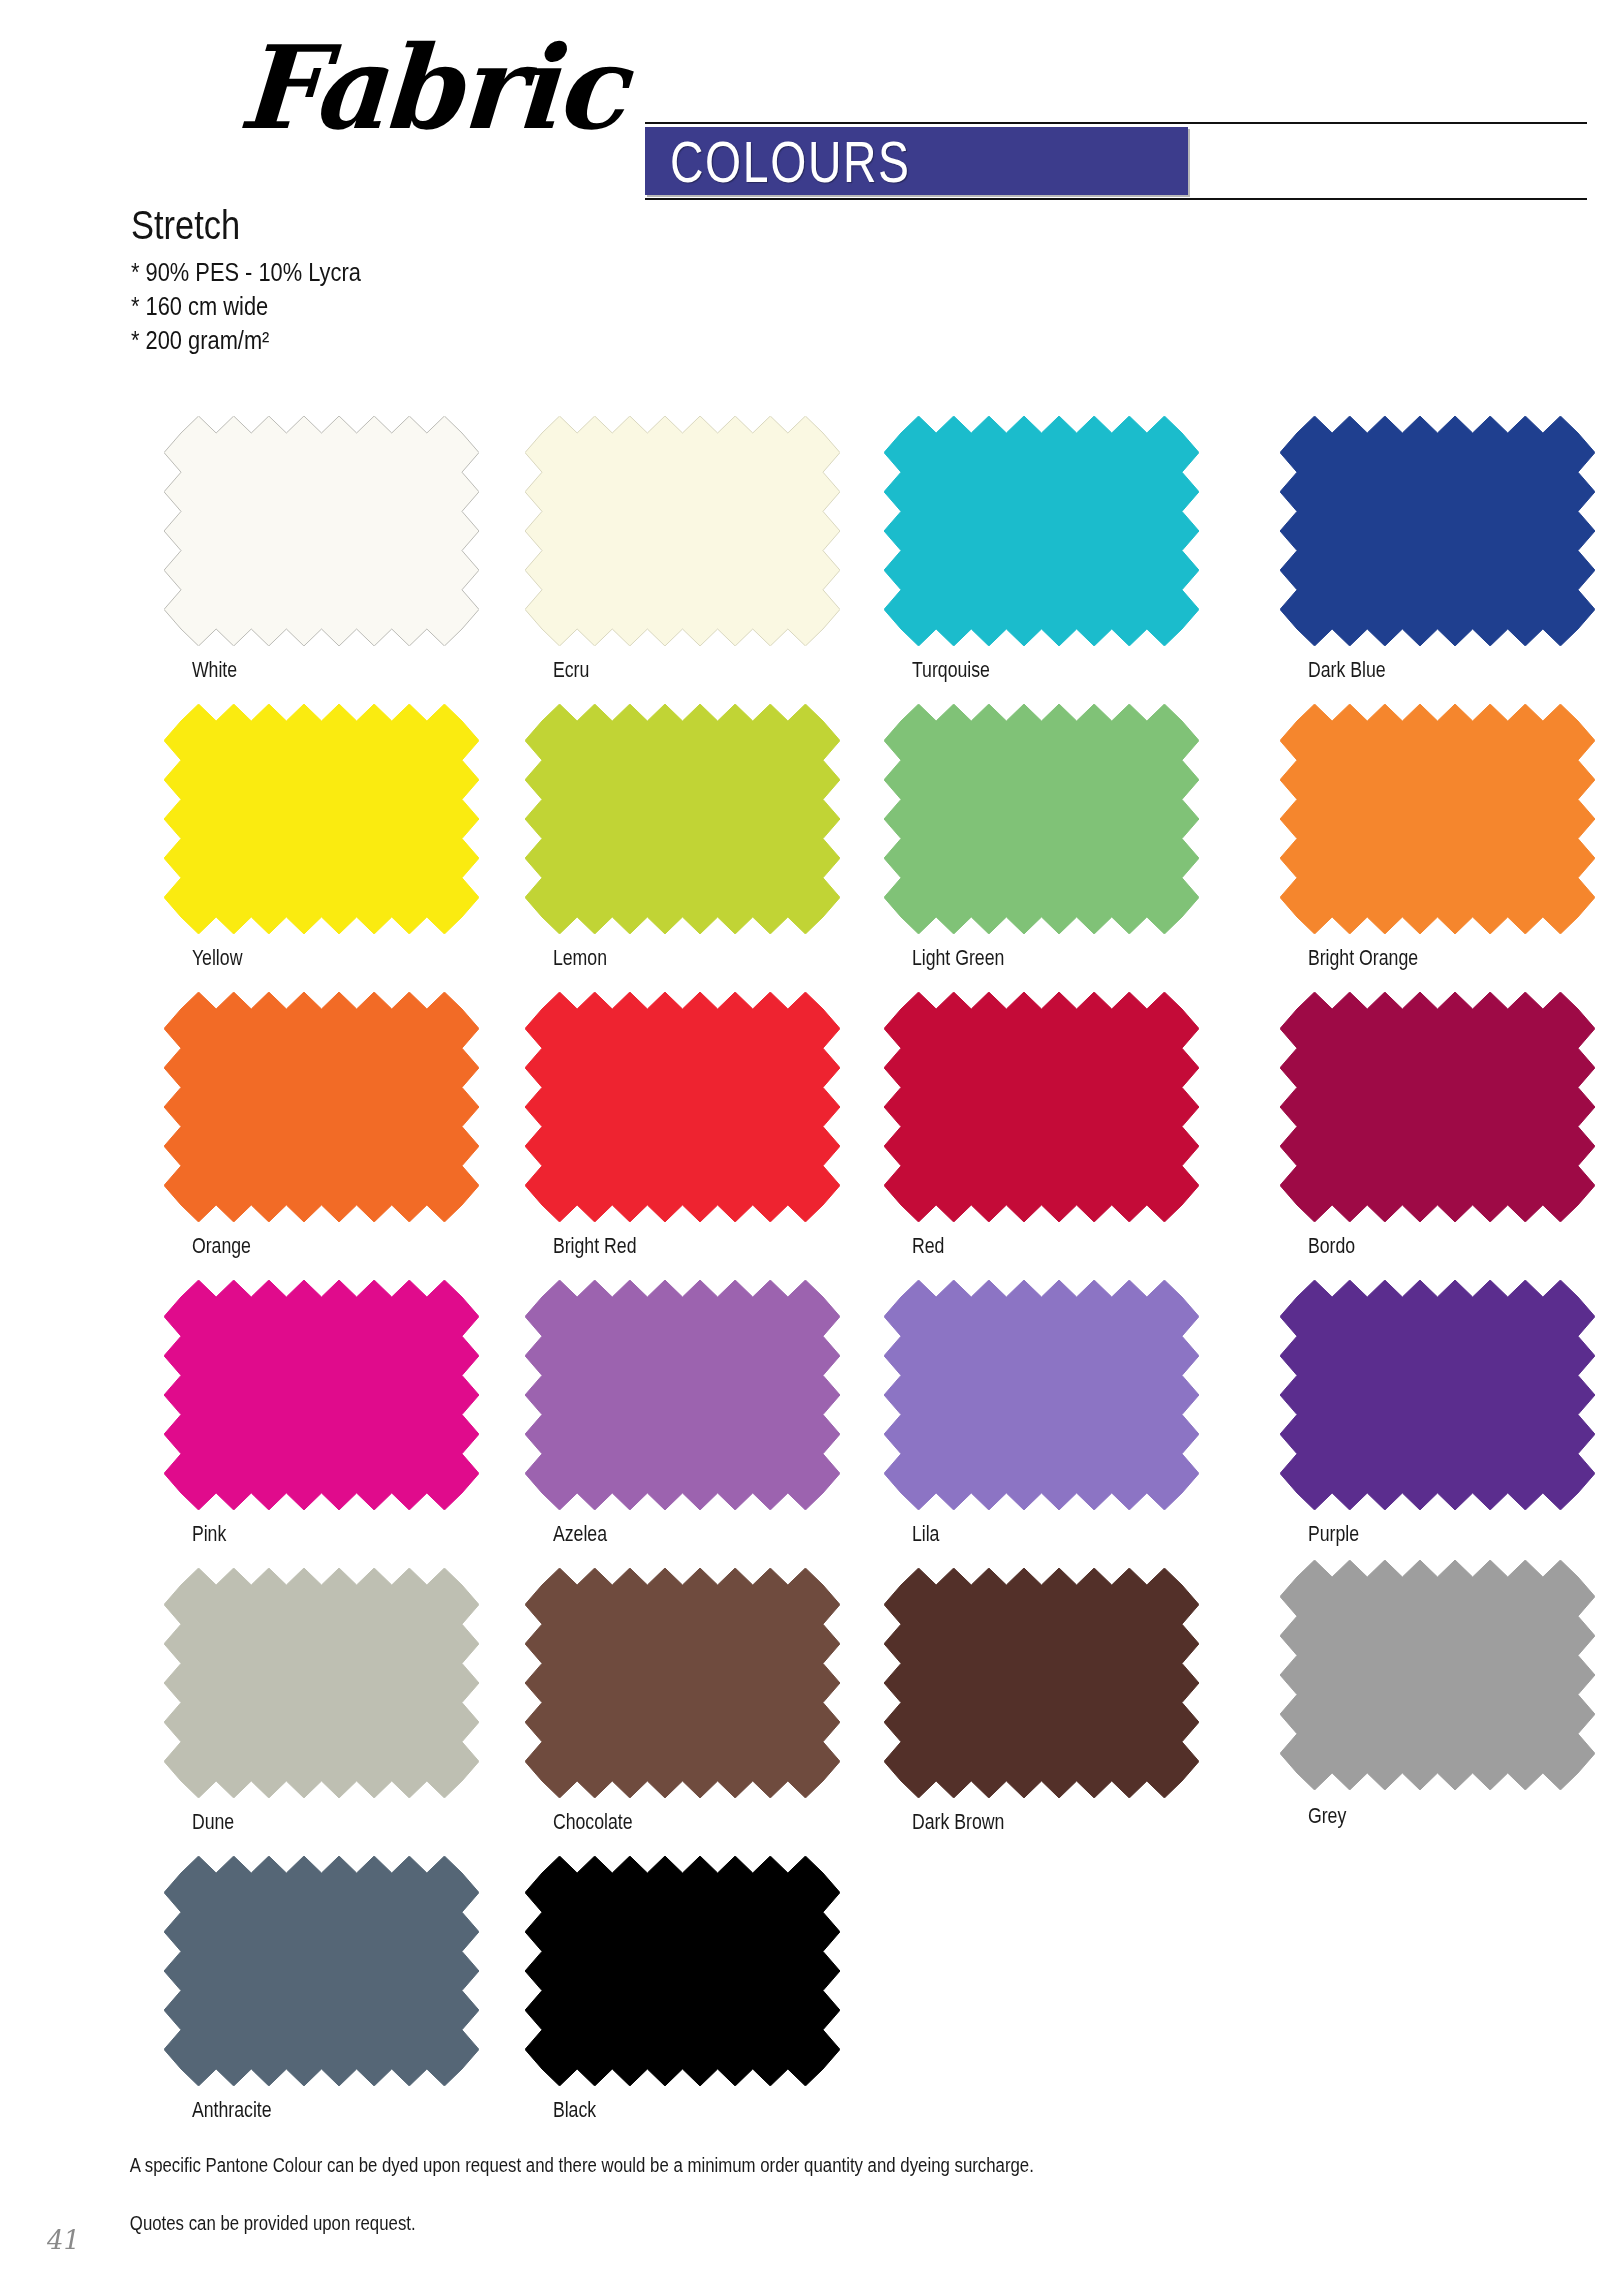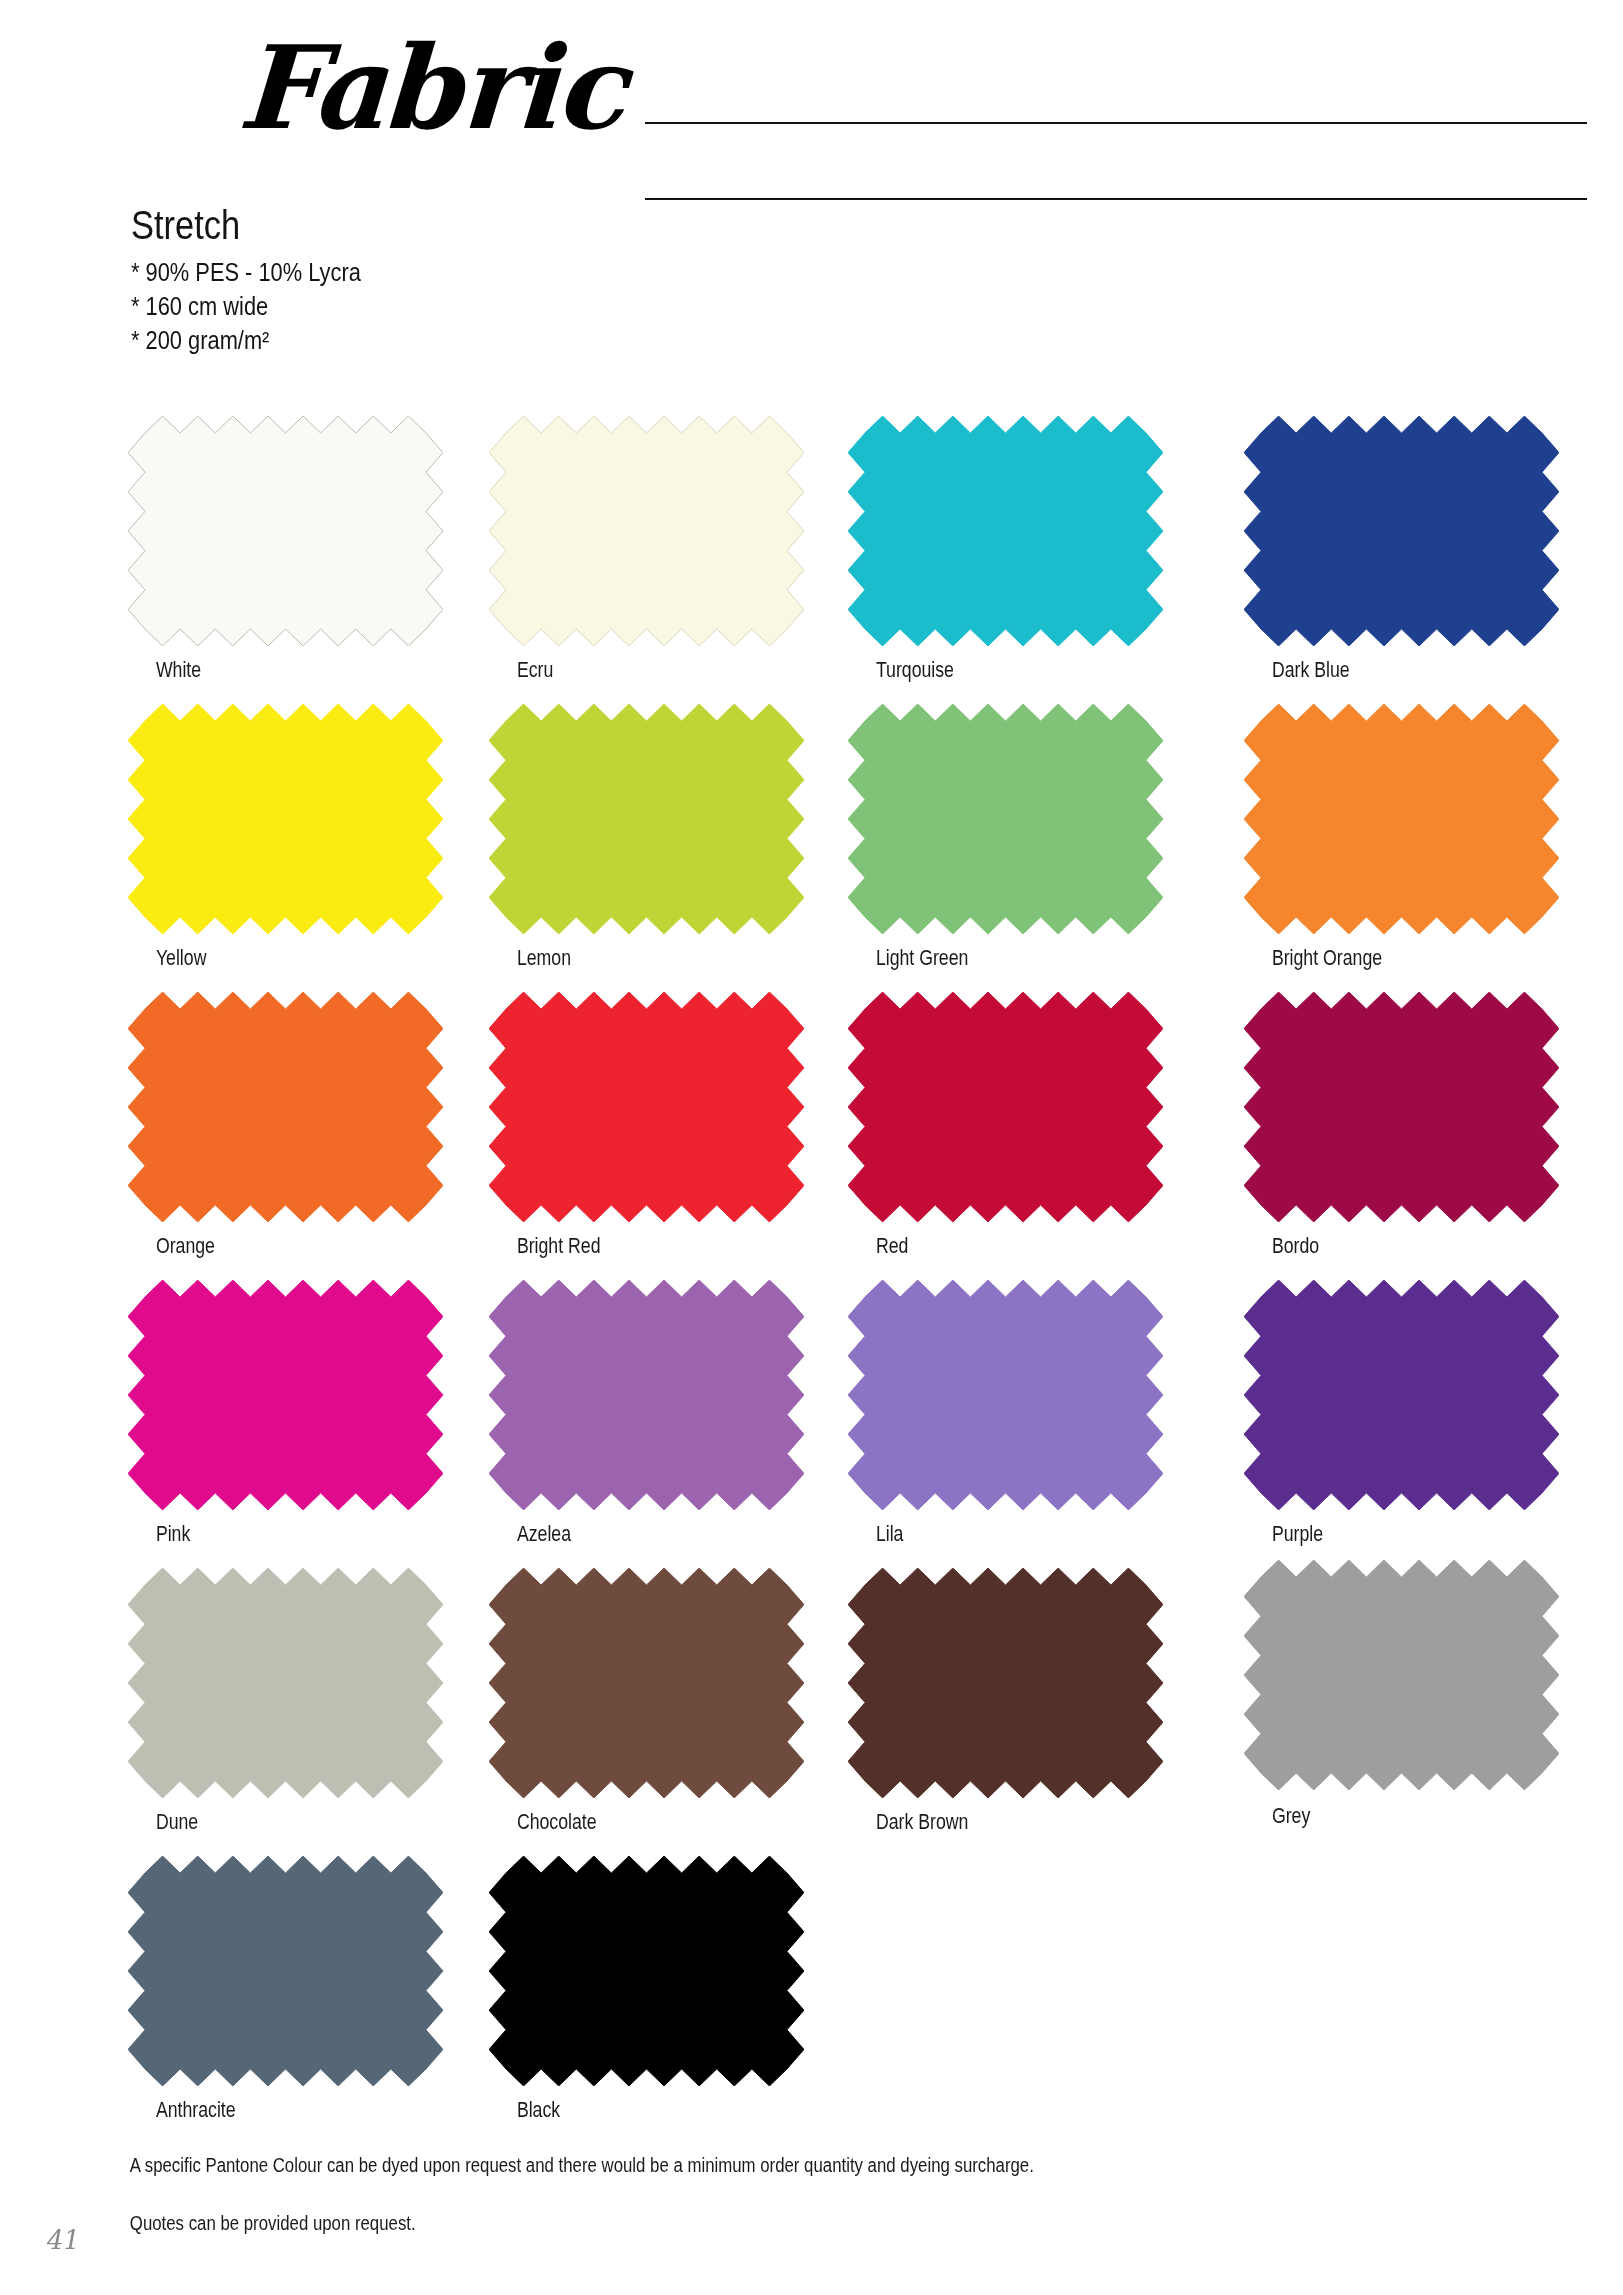--- a/index.html
+++ b/index.html
@@ -91,20 +91,21 @@
 
   
   .swatch-grid {
     position:absolute;
     left:0; top:416px;
     width:1623px;
   }
   .swatch-row {
     position:relative;
     height:288px;
+    margin-left:36px;
   }
   .swatch-cell {
     position:absolute;
     top:0;
     width:315px;
   }
   .swatch-cell.c0 { left:128px; }
   .swatch-cell.c1 { left:489px; }
   .swatch-cell.c2 { left:848px; }
   .swatch-cell.c3 { left:1244px; }
@@ -157,20 +158,23 @@
     font-size:26px;
     color:#8a8a8a;
   }
 </style>
 </head>
 <body>
 
 <div class="header">
   <div class="logo-script">Fabric</div>
   <div class="rule-top"></div>
+  <div class="colours-banner">
+    <span>COLOURS</span>
+  </div>
   <div class="rule-bottom"></div>
 </div>
 
 <div class="fabric-info">
   <div class="fabric-name">Stretch</div>
   <div class="fabric-specs">
     <div>* 90% PES - 10% Lycra</div>
     <div>* 160 cm wide</div>
     <div>* 200 gram/m²</div>
   </div>

